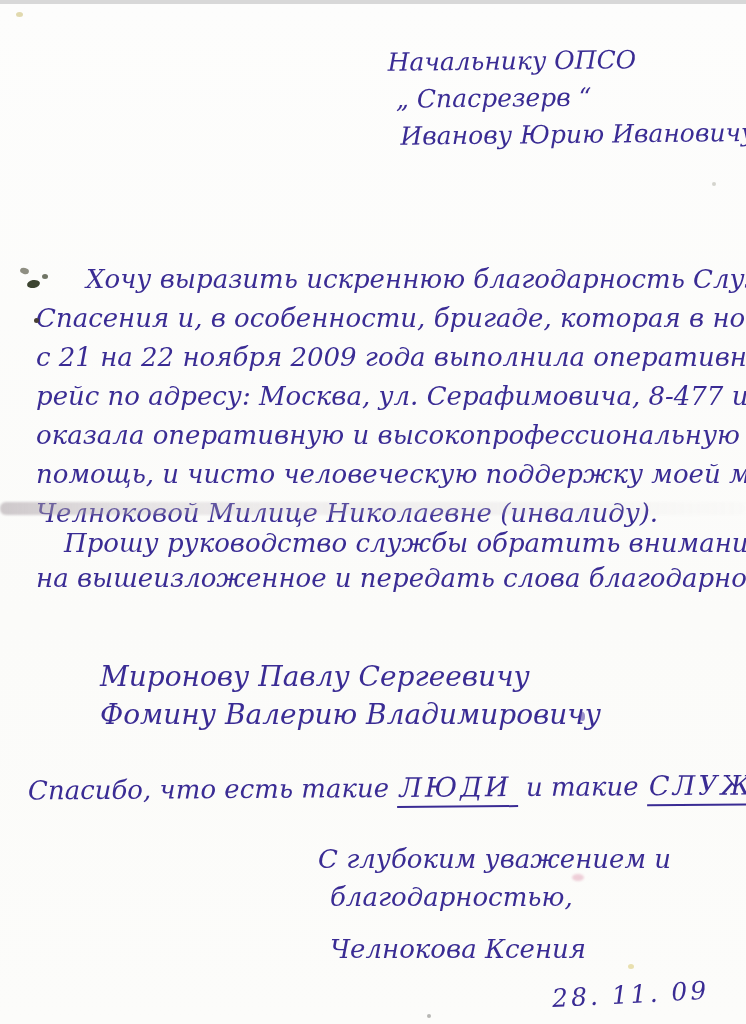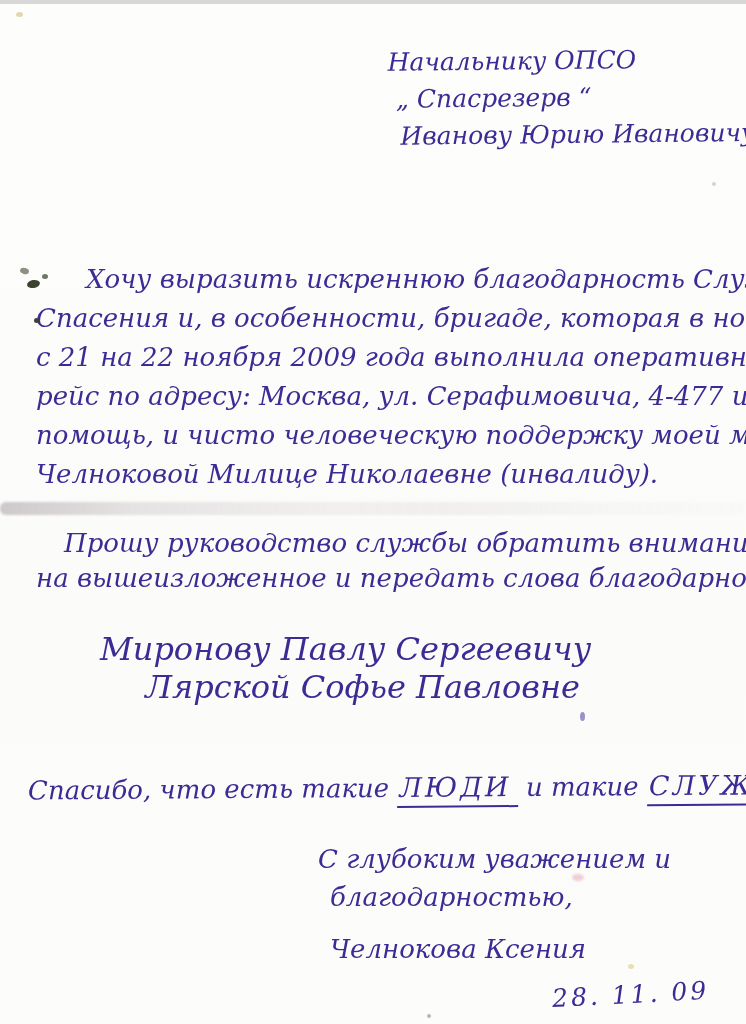--- a/index.html
+++ b/index.html
@@ -45,21 +45,21 @@
   .caps-emph {
     font-style: italic;
     letter-spacing: 3px;
     font-size: 27px;
     display: inline-block;
     border-bottom: 2.5px solid #3a2c94;
     padding: 0 6px 3px 2px;
   }
 
   
-  .names { left: 100px; top: 626px; width: 480px; text-align: right; font-size: 32px; }
+  .names { left: 100px; top: 656px; width: 480px; text-align: left; font-size: 28px; }
   .names .line { height: 38px; white-space: nowrap; }
 
   
   .thanks { left: 28px; top: 768px; width: 710px; font-size: 26px; white-space: nowrap; transform: rotate(-0.4deg); }
 
   
   .closing { left: 318px; top: 836px; width: 380px; font-size: 26px; line-height: 38px; }
   .closing .c2 { padding-left: 12px; }
 
   .signature { left: 330px; top: 930px; font-size: 26px; white-space: nowrap; }
@@ -100,33 +100,34 @@
     <div class="hand r1">Начальнику ОПСО</div>
     <div class="hand r2">„ Спасрезерв “</div>
     <div class="hand r3">Иванову Юрию Ивановичу</div>
   </div>
 
 
   <div class="abs para">
     <div class="hand line indent">Хочу выразить искреннюю благодарность Службе</div>
     <div class="hand line">Спасения и, в особенности, бригаде, которая в ночь</div>
     <div class="hand line">с 21 на 22 ноября 2009 года выполнила оперативный</div>
-    <div class="hand line">рейс по адресу: Москва, ул. Серафимовича, 4-477 и</div>
+    <div class="hand line">рейс по адресу: Москва, ул. Серафимовича, 8-477 и</div>
+    <div class="hand line">оказала оперативную и высокопрофессиональную</div>
     <div class="hand line">помощь, и чисто человеческую поддержку моей маме -</div>
     <div class="hand line">Челноковой Милице Николаевне (инвалиду).</div>
   </div>
 
   <div class="abs para2">
     <div class="hand line indent">Прошу руководство службы обратить внимание</div>
     <div class="hand line">на вышеизложенное и передать слова благодарности</div>
   </div>
 
   <div class="abs names">
     <div class="hand line">Миронову Павлу Сергеевичу</div>
-    <div class="hand line">Лярской Софье Павловне</div>
+    <div class="hand line">Фомину Валерию Владимировичу</div>
   </div>
 
   <div class="abs thanks">
     <span class="hand">Спасибо, что есть такие </span><span class="caps-emph">ЛЮДИ</span><span class="hand"> и такие </span><span class="caps-emph">СЛУЖБЫ</span>
   </div>
 
   <div class="abs signature">Челнокова Ксения</div>
 
   <div class="abs closing">
     <div class="hand c1">С глубоким уважением и</div>

